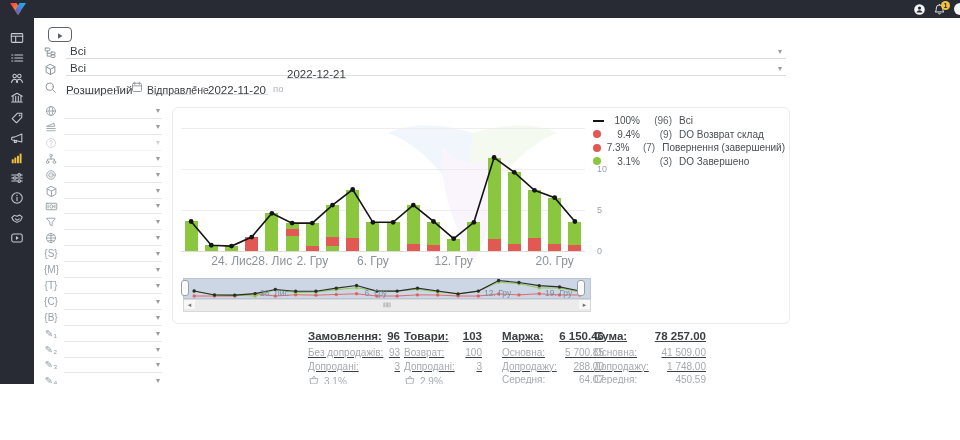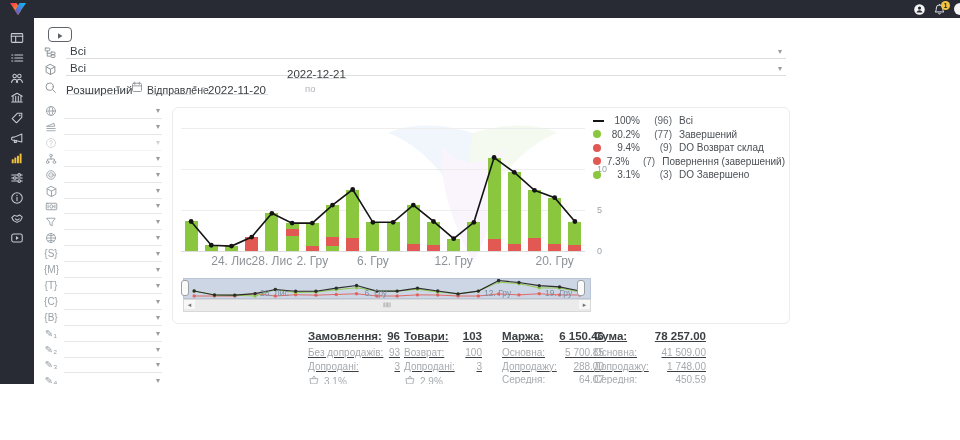--- a/index.html
+++ b/index.html
@@ -236,21 +236,21 @@
         <path d="M2 6.5h12M5 1.5v3M11 1.5v3"></path>
       </svg></span>
   <div class="abs u-line" style="left:147px;top:80px;width:48px;height:14px;cursor:pointer;">
     <span class="rowlab" style="font-size:10.5px;">Відправлене</span>
     <span class="caret abs" style="right:-2px;top:4px;">▾</span>
   </div>
   <span class="abs datelab" style="left:201px;top:83px;">з</span>
   <div class="abs u-line" style="left:208px;top:80px;width:60px;height:14px;">
     <span class="dateval">2022-11-20</span>
   </div>
-  <span class="abs datelab" style="left:273px;top:83px;margin-left:32px;">по</span>
+  <span class="abs datelab" style="left:273px;top:83px;">по</span>
   <div class="abs u-line" style="left:287px;top:64px;width:60px;height:14px;">
     <span class="dateval">2022-12-21</span>
   </div>
 
   <div id="filterPanel">
       <div class="f-row" style="top: 104px;">
         <span class="ficon"><svg viewBox="0 0 16 16" width="12" height="12" fill="none" stroke="currentColor" stroke-width="1.2" stroke-linecap="round" stroke-linejoin="round">
             <circle cx="8" cy="8" r="6"></circle>
             <ellipse cx="8" cy="8" rx="2.6" ry="6"></ellipse>
             <path d="M2 8h12"></path>
@@ -526,28 +526,20 @@
         <span class="ytick" style="left: 424px; top: 56px;">10</span>
       </div>
     <div id="legend">
         <div class="lg-row">
           <span class="lg-mark">
             <span class="lg-dash" style="background: rgb(20, 20, 20);"></span>
           </span>
           <span class="lg-pct">100%</span>
           <span class="lg-cnt">(96)</span>
           <span class="lg-lab">Всі</span>
-        </div>
-        <div class="lg-row">
-          <span class="lg-mark">
-            <span class="lg-dot" style="background: rgb(138, 199, 62);"></span>
-          </span>
-          <span class="lg-pct">80.2%</span>
-          <span class="lg-cnt">(77)</span>
-          <span class="lg-lab">Завершений</span>
         </div>
         <div class="lg-row">
           <span class="lg-mark">
             <span class="lg-dot" style="background: rgb(226, 88, 82);"></span>
           </span>
           <span class="lg-pct">9.4%</span>
           <span class="lg-cnt">(9)</span>
           <span class="lg-lab">DO Возврат склад</span>
         </div>
         <div class="lg-row">

